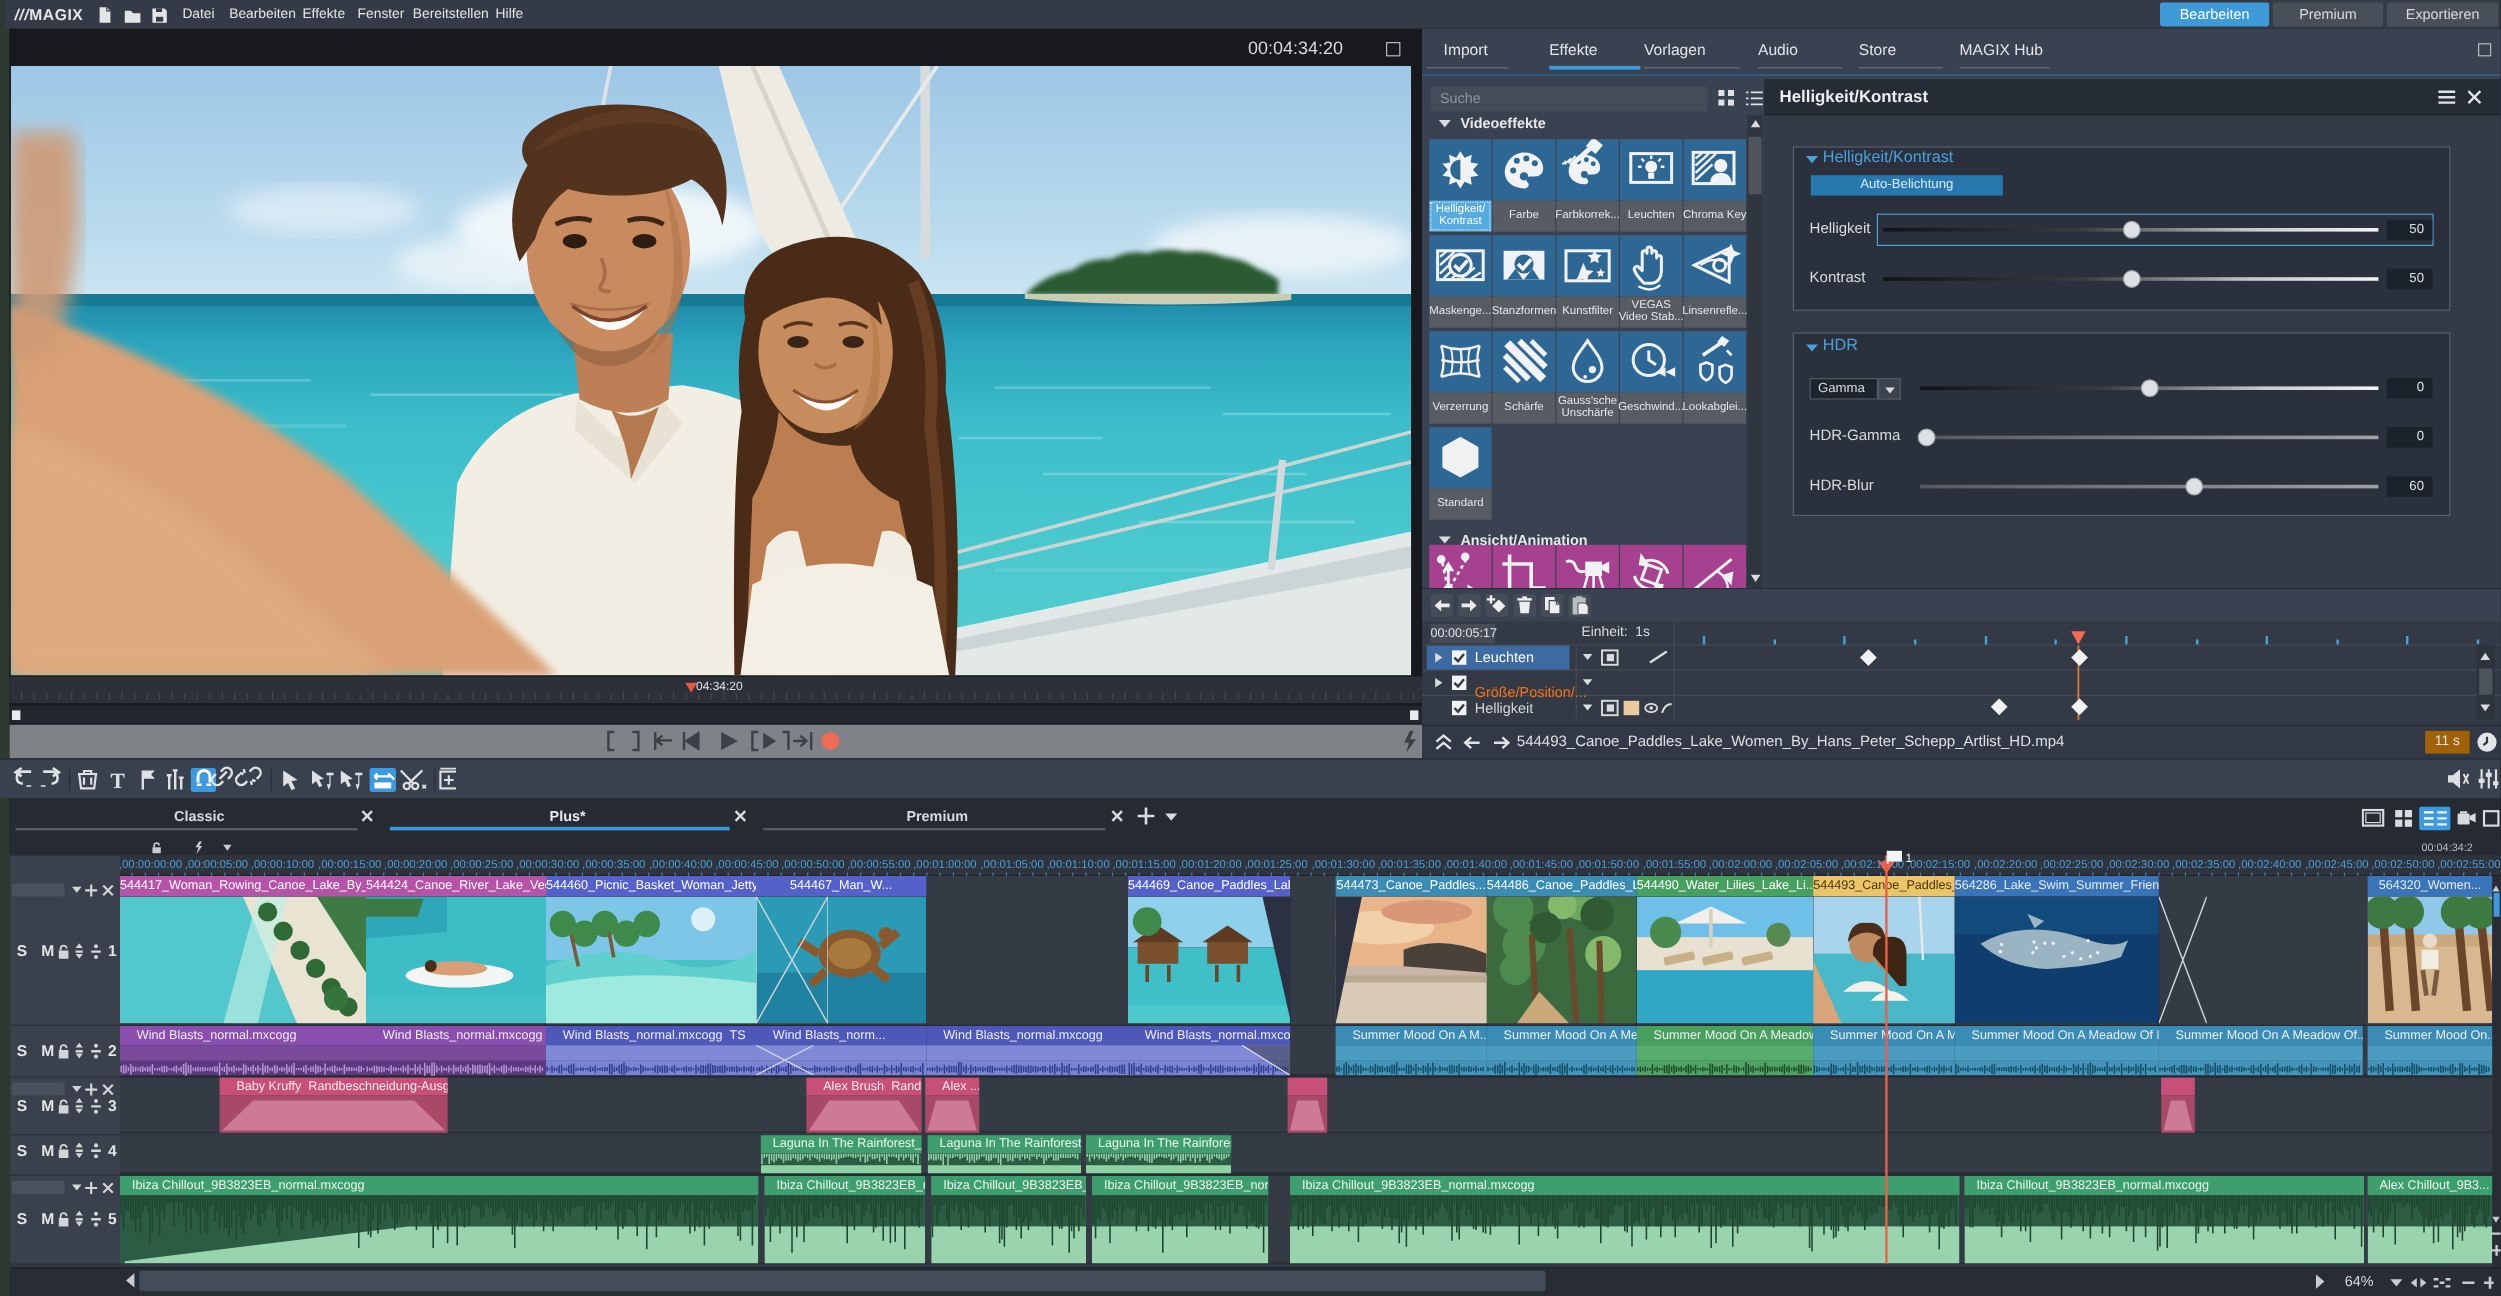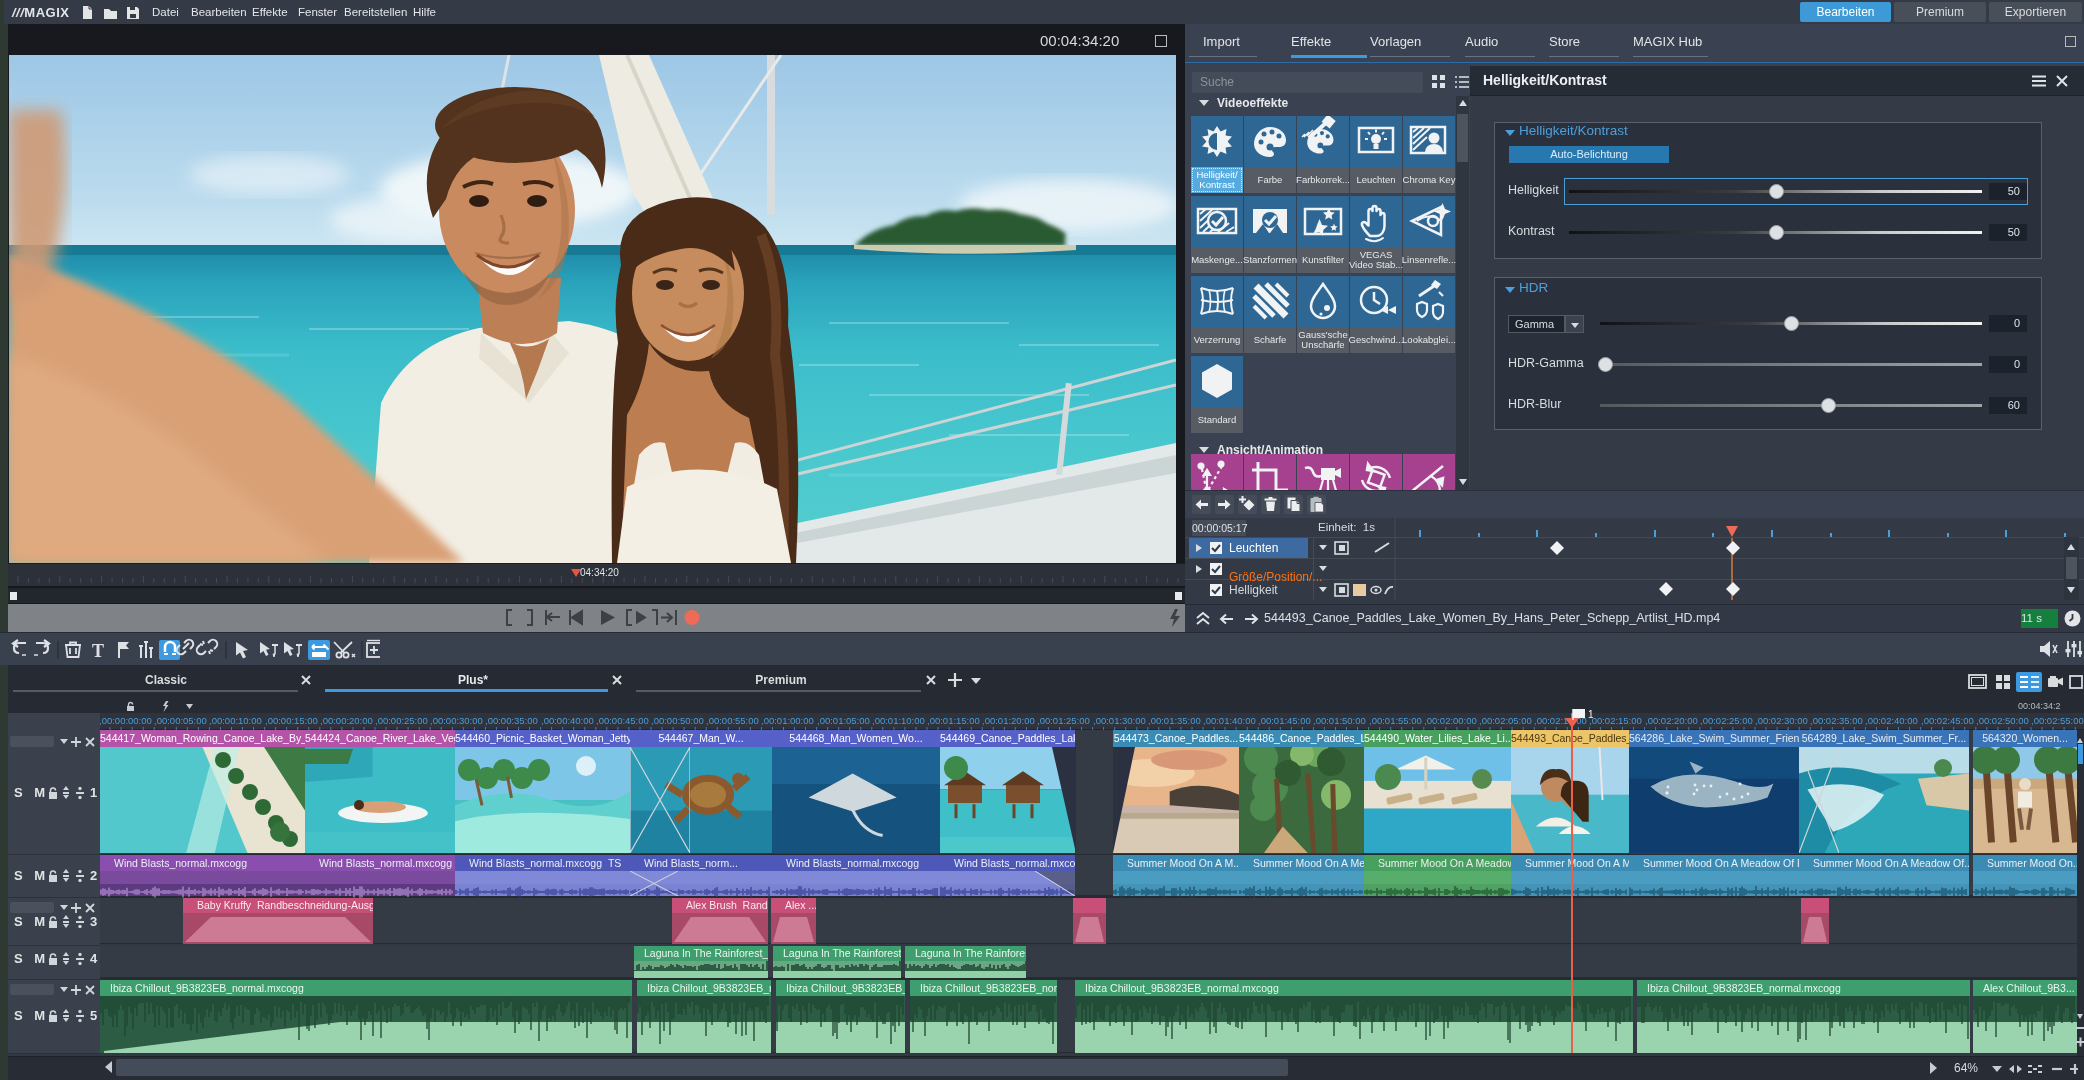--- a/index.html
+++ b/index.html
@@ -547,21 +547,21 @@
 
     <div class="abs" style="left:0;top:580px;width:899px;height:28px;background:#323845;border-top:1px solid #232832">
       <svg class="abs" style="left:8px;top:6px" width="70" height="16" viewBox="0 0 70 16">
           <g stroke="#dfe2e6" stroke-width="2" fill="none">
             <path d="M4 7l6-5 6 5M4 13l6-5 6 5"></path>
             <path d="M40 8H28M33 3.5L28 8l5 4.5"></path>
             <path d="M52 8h12M59 3.5L64 8l-5 4.5"></path>
           </g>
         </svg>
       <div class="abs" style="left:79px;top:6px;font-size:12.5px;color:#dce0e4">544493_Canoe_Paddles_Lake_Women_By_Hans_Peter_Schepp_Artlist_HD.mp4</div>
-      <div class="abs" style="left:836px;top:4px;width:37px;height:19px;background:#15803d;color:#dfe2e6;font-size:11.5px;text-align:left;line-height:19px">11 s</div>
+      <div class="abs" style="left:836px;top:4px;width:37px;height:19px;background:#a16207;color:#dfe2e6;font-size:11.5px;text-align:center;line-height:19px">11 s</div>
       <svg class="abs" style="left:879px;top:5px" width="17" height="17">
           <circle cx="8.5" cy="8.5" r="8" fill="#e2e4e6"></circle>
           <path d="M8.5 4v4.5L5.5 11" stroke="#323845" stroke-width="1.8" fill="none"></path>
         </svg>
     </div>
   </div>
 
   <div id="toolbar2" class="abs" style="left:0;top:632px;width:2084px;height:33px;background:#3a414e;border-top:1px solid #252a33">
     <svg class="abs" style="left:10px;top:5px" width="370" height="24" viewBox="0 0 370 24">
       <g stroke="#dde0e4" stroke-width="2.2" fill="none">
@@ -883,29 +883,20 @@
           <div class="abs" style="left:0;top:0;width:142px;height:17px;background:#5560c8;color:#fff;font-size:10.5px;text-align:center;line-height:17px;white-space:nowrap;overflow:hidden">544467_Man_W...</div>
           <div class="abs" style="left:0;top:17px;width:142px;height:106px;overflow:hidden"><svg width="142" height="106" viewBox="0 0 142 106" preserveAspectRatio="none">
               <rect width="142" height="106" fill="#2a9ab5"></rect>
               <rect y="63.599999999999994" width="142" height="42.400000000000006" fill="#1f82a0"></rect>
               <ellipse cx="78.10000000000001" cy="47.7" rx="26" ry="20" fill="#8a5a2e"></ellipse>
               <ellipse cx="78.10000000000001" cy="47.7" rx="18" ry="13" fill="#a87a3e"></ellipse>
               <path d="M52.10000000000001 47.7 l-16 -10 M104.10000000000001 41.7 l14 -12 M58.10000000000001 61.7 l-12 12 M98.10000000000001 59.7 l12 10" stroke="#8a5a2e" stroke-width="7"></path>
               <circle cx="108.10000000000001" cy="31.700000000000003" r="6" fill="#8a5a2e"></circle>
             </svg></div>
         </div>
-  <div class="abs" style="left:764px;top:30px;width:168px;height:125px;border-right:1px solid #23283a">
-          <div class="abs" style="left:0;top:0;width:168px;height:17px;background:#5560c8;color:#fff;font-size:10.5px;text-align:center;line-height:17px;white-space:nowrap;overflow:hidden">544468_Man_Women_Wo...</div>
-          <div class="abs" style="left:0;top:17px;width:168px;height:106px;overflow:hidden"><svg width="168" height="106" viewBox="0 0 168 106" preserveAspectRatio="none">
-              <rect width="168" height="106" fill="#15537e"></rect>
-              <rect width="168" height="37.099999999999994" fill="#1c6292"></rect>
-              <path d="M80.64 26.519999999999996 L124.64 50.519999999999996 L80.64 64.52 L36.64 50.519999999999996 Z" fill="#cfd8dc"></path>
-              <path d="M80.64 62.519999999999996 q10 22 30 26" stroke="#cfd8dc" stroke-width="3" fill="none"></path>
-            </svg></div>
-        </div>
   <div class="abs" style="left:932px;top:30px;width:135px;height:125px;border-right:1px solid #23283a">
           <div class="abs" style="left:0;top:0;width:135px;height:17px;background:#5560c8;color:#fff;font-size:10.5px;text-align:center;line-height:17px;white-space:nowrap;overflow:hidden">544469_Canoe_Paddles_Lake_Fri...</div>
           <div class="abs" style="left:0;top:17px;width:135px;height:106px;overflow:hidden"><svg width="135" height="106" viewBox="0 0 135 106" preserveAspectRatio="none">
               <rect width="135" height="42.400000000000006" fill="#8fd0ec"></rect>
               <rect y="42.400000000000006" width="135" height="63.599999999999994" fill="#3fc0c8"></rect>
               <path d="M8 36.04 h34 v20 h-34 z" fill="#7a4f2e"></path>
               <path d="M4 38.16 l21 -14 21 14 z" fill="#5e3a20"></path>
               <path d="M16 57.24 v14 M34 57.24 v14" stroke="#6a452a" stroke-width="3"></path>
               <path d="M66 36.04 h34 v20 h-34 z" fill="#7a4f2e"></path>
               <path d="M62 38.16 l21 -14 21 14 z" fill="#5e3a20"></path>
@@ -989,31 +980,20 @@
               <circle cx="68" cy="43" r="1.4" fill="#e8f0f4"></circle>
               <circle cx="111" cy="37" r="1.4" fill="#e8f0f4"></circle>
               <circle cx="65" cy="47" r="1.4" fill="#e8f0f4"></circle>
               <circle cx="98" cy="47" r="1.4" fill="#e8f0f4"></circle>
               <circle cx="38" cy="46" r="1.4" fill="#e8f0f4"></circle>
               <circle cx="82" cy="39" r="1.4" fill="#e8f0f4"></circle>
               <circle cx="75" cy="39" r="1.4" fill="#e8f0f4"></circle>
               <circle cx="119" cy="47" r="1.4" fill="#e8f0f4"></circle>
             </svg></div>
         </div>
-  <div class="abs" style="left:1791px;top:30px;width:170px;height:125px;border-right:1px solid #23283a">
-          <div class="abs" style="left:0;top:0;width:170px;height:17px;background:#3a74b8;color:#e8ecf0;font-size:10.5px;text-align:center;line-height:17px;white-space:nowrap;overflow:hidden">564289_Lake_Swim_Summer_Fr...</div>
-          <div class="abs" style="left:0;top:17px;width:170px;height:106px;overflow:hidden"><svg width="170" height="106" viewBox="0 0 170 106" preserveAspectRatio="none">
-              <rect width="170" height="106" fill="#2da8b8"></rect>
-              <rect width="170" height="26.5" fill="#b8dce8"></rect>
-              <path d="M0 26.5 Q51.0 10.600000000000001 102.0 37.099999999999994 Q51.0 53.0 25.5 106 L0 106 Z" fill="#1d8ca4"></path>
-              <path d="M8.5 42.400000000000006 Q51.0 29.680000000000003 85.0 47.7 Q68.0 74.19999999999999 34.0 84.80000000000001 Z" fill="#e8f6f8" opacity="0.85"></path>
-              <path d="M118.99999999999999 31.799999999999997 L170 26.5 L170 63.599999999999994 L127.5 58.300000000000004 Z" fill="#d8c8a8"></path>
-              <circle cx="144" cy="21" r="9" fill="#4a8a4e"></circle>
-            </svg></div>
-        </div>
   <div class="abs" style="left:1965px;top:30px;width:104px;height:125px;border-right:1px solid #23283a">
           <div class="abs" style="left:0;top:0;width:104px;height:17px;background:#3a74b8;color:#e8ecf0;font-size:10.5px;text-align:center;line-height:17px;white-space:nowrap;overflow:hidden">564320_Women...</div>
           <div class="abs" style="left:0;top:17px;width:104px;height:106px;overflow:hidden"><svg width="104" height="106" viewBox="0 0 104 106" preserveAspectRatio="none">
               <rect width="104" height="106" fill="#d8b890"></rect>
               <rect width="104" height="31.799999999999997" fill="#8fc8e8"></rect>
               <path d="M0 31.799999999999997 h104 l0 10 H0 Z" fill="#caa87c"></path>
               <path d="M12.48 10.600000000000001 l6 84.80000000000001" stroke="#6a452a" stroke-width="7"></path>
               <circle cx="12" cy="13" r="14" fill="#3d7a42"></circle>
               <path d="M33.28 10.600000000000001 l7 84.80000000000001" stroke="#6a452a" stroke-width="7"></path>
               <circle cx="33" cy="13" r="14" fill="#3d7a42"></circle>

